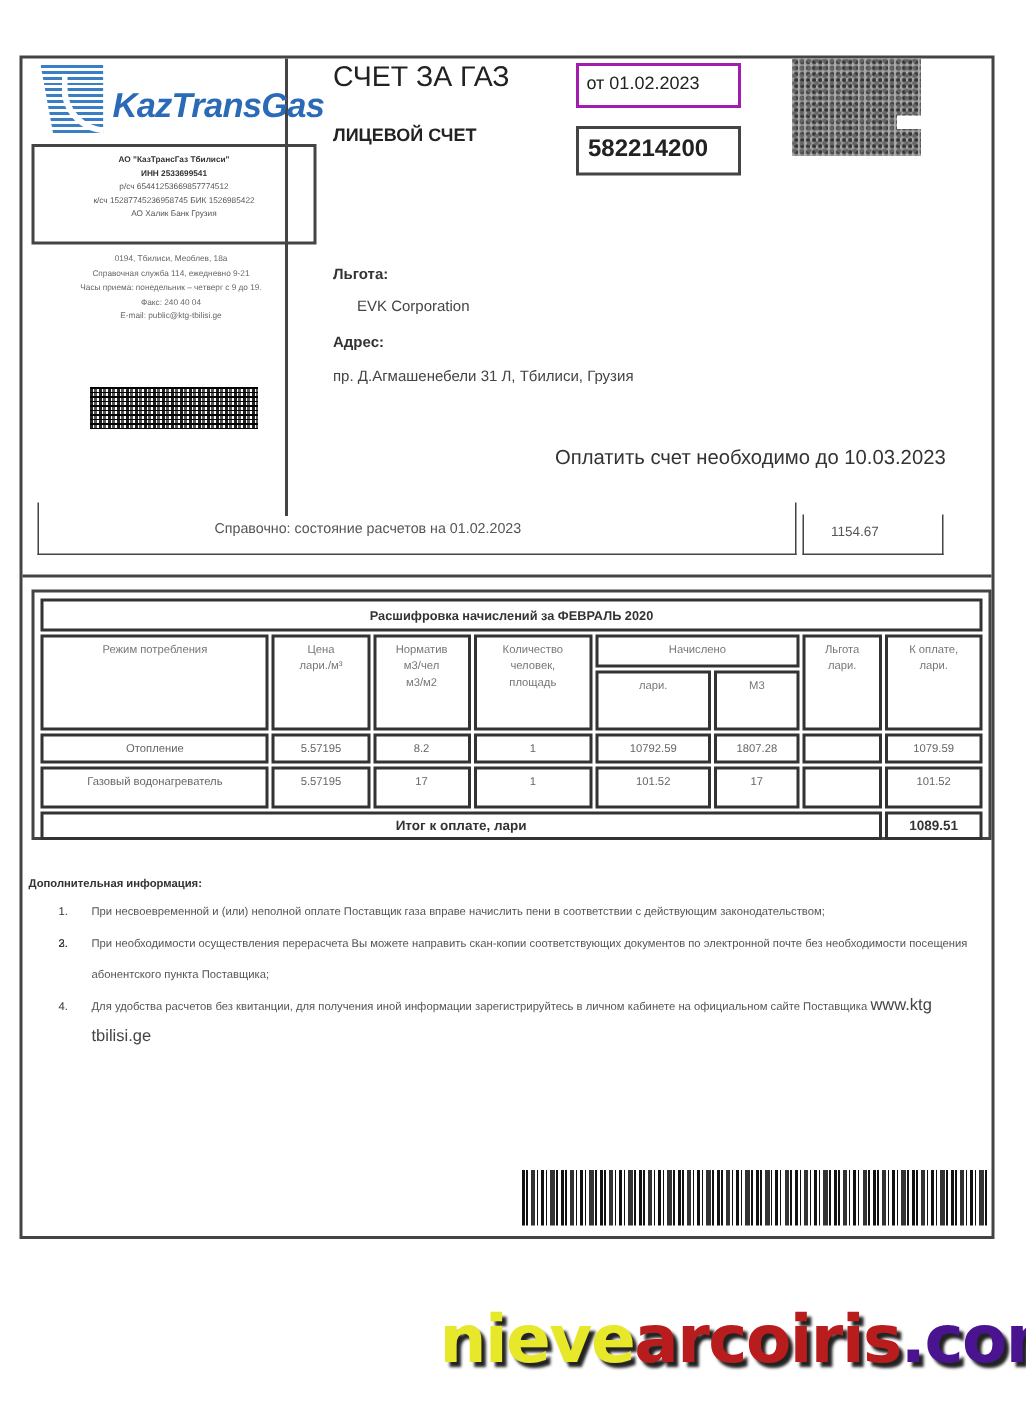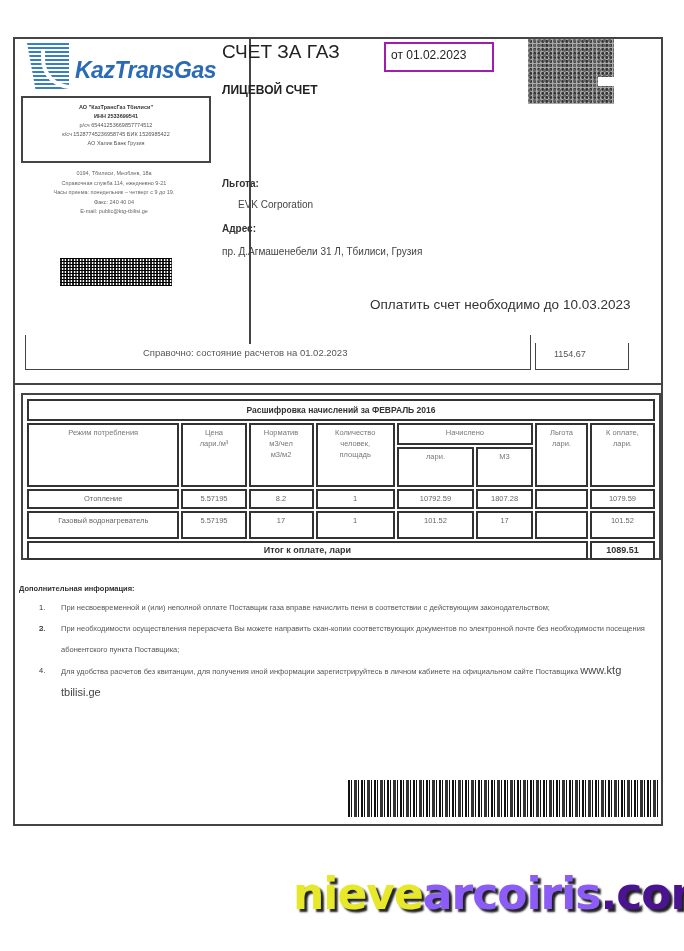--- a/index.html
+++ b/index.html
@@ -1,18 +1,18 @@
 <!DOCTYPE html>
 <html><head>
   <meta charset="utf-8">
   <style>
     * { box-sizing: border-box; margin: 0; padding: 0; }
     body { width: 684px; height: 951px; background: #fff; position: relative; font-family: "Liberation Sans", sans-serif; color: #333; overflow: hidden; }
     .page { position: absolute; left: 13px; top: 37px; width: 650px; height: 789px; border: 2px solid #444; }
-    .left-col { position: absolute; left: 0; top: 0; width: 236px; height: 305px; border-right: 2px solid #444; }
+    .left-col { position: absolute; left: 0; top: 0; width: 177px; height: 305px; border-right: 2px solid #444; }
     .logo { position: absolute; left: 12px; top: 4px; width: 185px; height: 50px; }
     .logo-mark { position: absolute; left: 0; top: 0; width: 42px; height: 46px; background: repeating-linear-gradient(0deg, #3a7fc4 0 2px, #fff 2px 4px); clip-path: polygon(0 0, 100% 0, 100% 100%, 20% 100%); }
     .logo-mark::after { content: ""; position: absolute; left: 14px; top: 8px; width: 26px; height: 34px; border-left: 4px solid #fff; border-bottom: 4px solid #fff; border-radius: 0 0 0 30px; }
     .logo-text { position: absolute; left: 48px; top: 14px; font-size: 23px; font-weight: bold; font-style: italic; color: #2a6ab7; letter-spacing: -0.5px; }
     .company-box { position: absolute; left: 6px; top: 57px; width: 190px; height: 67px; border: 2px solid #444; text-align: center; font-size: 5.5px; line-height: 9px; padding-top: 5px; color: #555; }
     .company-box .b { font-weight: bold; color: #333; }
     .contact { position: absolute; left: 4px; top: 130px; width: 190px; text-align: center; font-size: 5.5px; line-height: 9.5px; color: #666; }
     .barcode2d { position: absolute; left: 45px; top: 219px; width: 112px; height: 28px; background: repeating-linear-gradient(90deg, #222 0 2px, #fff 2px 3px, #555 3px 5px, #fff 5px 6px), repeating-linear-gradient(0deg, #000 0 1px, transparent 1px 3px); background-blend-mode: multiply; }
     .bill-title { position: absolute; left: 207px; top: 2px; font-size: 19px; color: #222; }
     .date-box { position: absolute; left: 369px; top: 3px; width: 110px; height: 30px; border: 2px solid #a21caf; font-size: 12px; padding: 4px 5px; color: #222; }
@@ -36,21 +36,21 @@
     td.total { font-weight: bold; color: #333; font-size: 9px; }
     .r-head td { height: 22px; }
     .row-data td { color: #666; }
     .info-head { position: absolute; left: 4px; top: 545px; font-size: 7.5px; font-weight: bold; color: #333; }
     .info-list { position: absolute; left: 24px; top: 558px; width: 620px; list-style: none; }
     .info-list li { position: relative; font-size: 7.5px; color: #555; line-height: 21px; padding-left: 22px; }
     .info-list .num { position: absolute; left: 0; top: 0; color: #333; }
     .info-list .site { font-size: 11px; color: #444; }
     .barcode { position: absolute; left: 333px; top: 741px; width: 312px; height: 37px; background: repeating-linear-gradient(90deg, #111 0 2px, #fff 2px 3px, #111 3px 4px, #fff 4px 6px, #333 6px 9px, #fff 9px 10px, #111 10px 11px, #fff 11px 13px); }
     .watermark { position: absolute; left: 293px; top: 868px; font-size: 44px; font-weight: bold; letter-spacing: -1px; text-shadow: 3px 3px 2px #222; font-family: "DejaVu Sans", sans-serif; }
-    .w1 { color: #e8e82a; } .w2 { color: #8b5cf6; } .w3 { color: #4a1490; }
+    .w1 { color: #e8e82a; } .w2 { color: #b91c1c; } .w3 { color: #4a1490; }
   </style>
 </head>
 <body>
 
 <div class="page">
 
   <div class="left-col">
     <div class="logo">
       <div class="logo-mark"></div>
       <div class="logo-text">KazTransGas</div>
@@ -68,40 +68,41 @@
       <div>Часы приема: понедельник – четверг с 9 до 19.</div>
       <div>Факс: 240 40 04</div>
       <div>E-mail: public@ktg-tbilisi.ge</div>
     </div>
     <div class="barcode2d"></div>
   </div>
 
   <div class="bill-title">СЧЕТ ЗА ГАЗ</div>
   <div class="date-box">от 01.02.2023</div>
   <div class="acct-label">ЛИЦЕВОЙ СЧЕТ</div>
+  <div class="acct-box">582214200</div>
   <div class="qr"></div>
 
   <div class="abon-label">Льгота:</div>
   <div class="abon-val">EVK Corporation</div>
   <div class="addr-label">Адрес:</div>
   <div class="addr-val">пр. Д.Агмашенебели 31 Л, Тбилиси, Грузия</div>
 
   <div class="due">Оплатить счет необходимо до 10.03.2023</div>
 
   <div class="ref-box"></div>
   <div class="ref-text">Справочно: состояние расчетов на 01.02.2023</div>
   <div class="ref-amount-box">1154.67</div>
 
   <div class="divider"></div>
 
   <div class="tbl-wrap">
     <table>
       <tbody>
           <tr>
-        <td colspan="9" class="hd">Расшифровка начислений за ФЕВРАЛЬ 2016</td>
+        <td colspan="9" class="hd">Расшифровка начислений за ФЕВРАЛЬ 2020</td>
       </tr>
       <tr class="r-head">
         <td rowspan="2" style="width:150px">Режим потребления</td>
         <td rowspan="2" style="width:64px">
               <div>Цена</div>
               <div>лари./м³</div>
             </td>
         <td rowspan="2" style="width:64px">
               <div>Норматив</div>
               <div>м3/чел</div>

